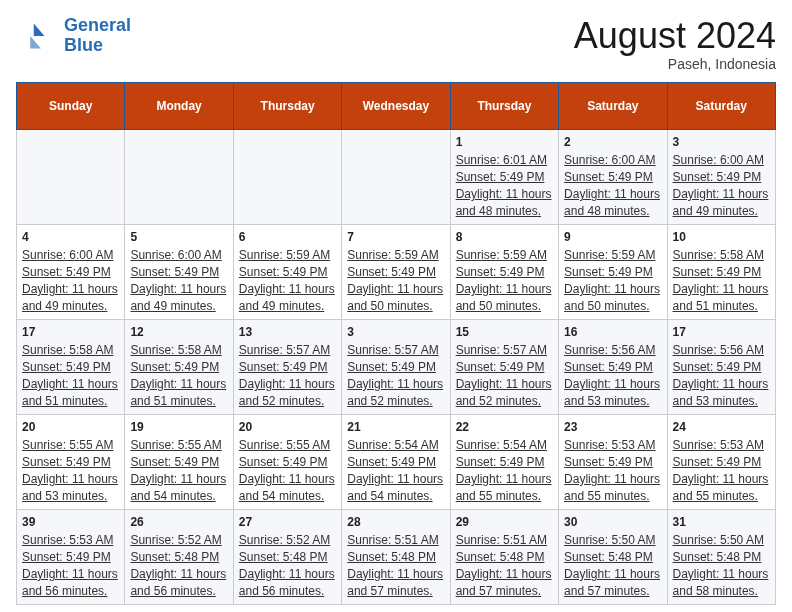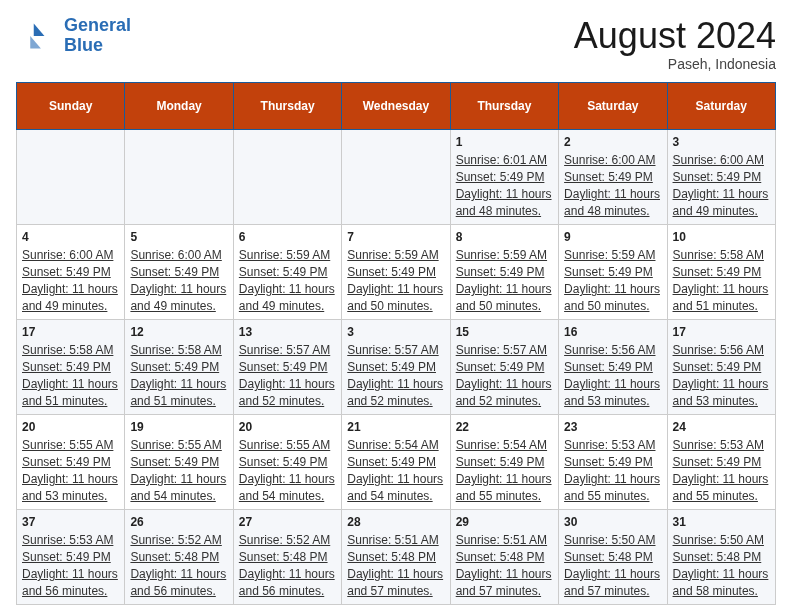--- a/index.html
+++ b/index.html
@@ -299,21 +299,21 @@
         <td>
           <span class="day-num">24</span>
           <div class="day-info" style="white-space: pre-line;">Sunrise: 5:53 AM
 Sunset: 5:49 PM
 Daylight: 11 hours
 and 55 minutes.</div>
         </td>
       </tr>
       <tr>
         <td>
-          <span class="day-num">37</span>
+          <span class="day-num">39</span>
           <div class="day-info" style="white-space: pre-line;">Sunrise: 5:53 AM
 Sunset: 5:49 PM
 Daylight: 11 hours
 and 56 minutes.</div>
         </td>
         <td>
           <span class="day-num">26</span>
           <div class="day-info" style="white-space: pre-line;">Sunrise: 5:52 AM
 Sunset: 5:48 PM
 Daylight: 11 hours

